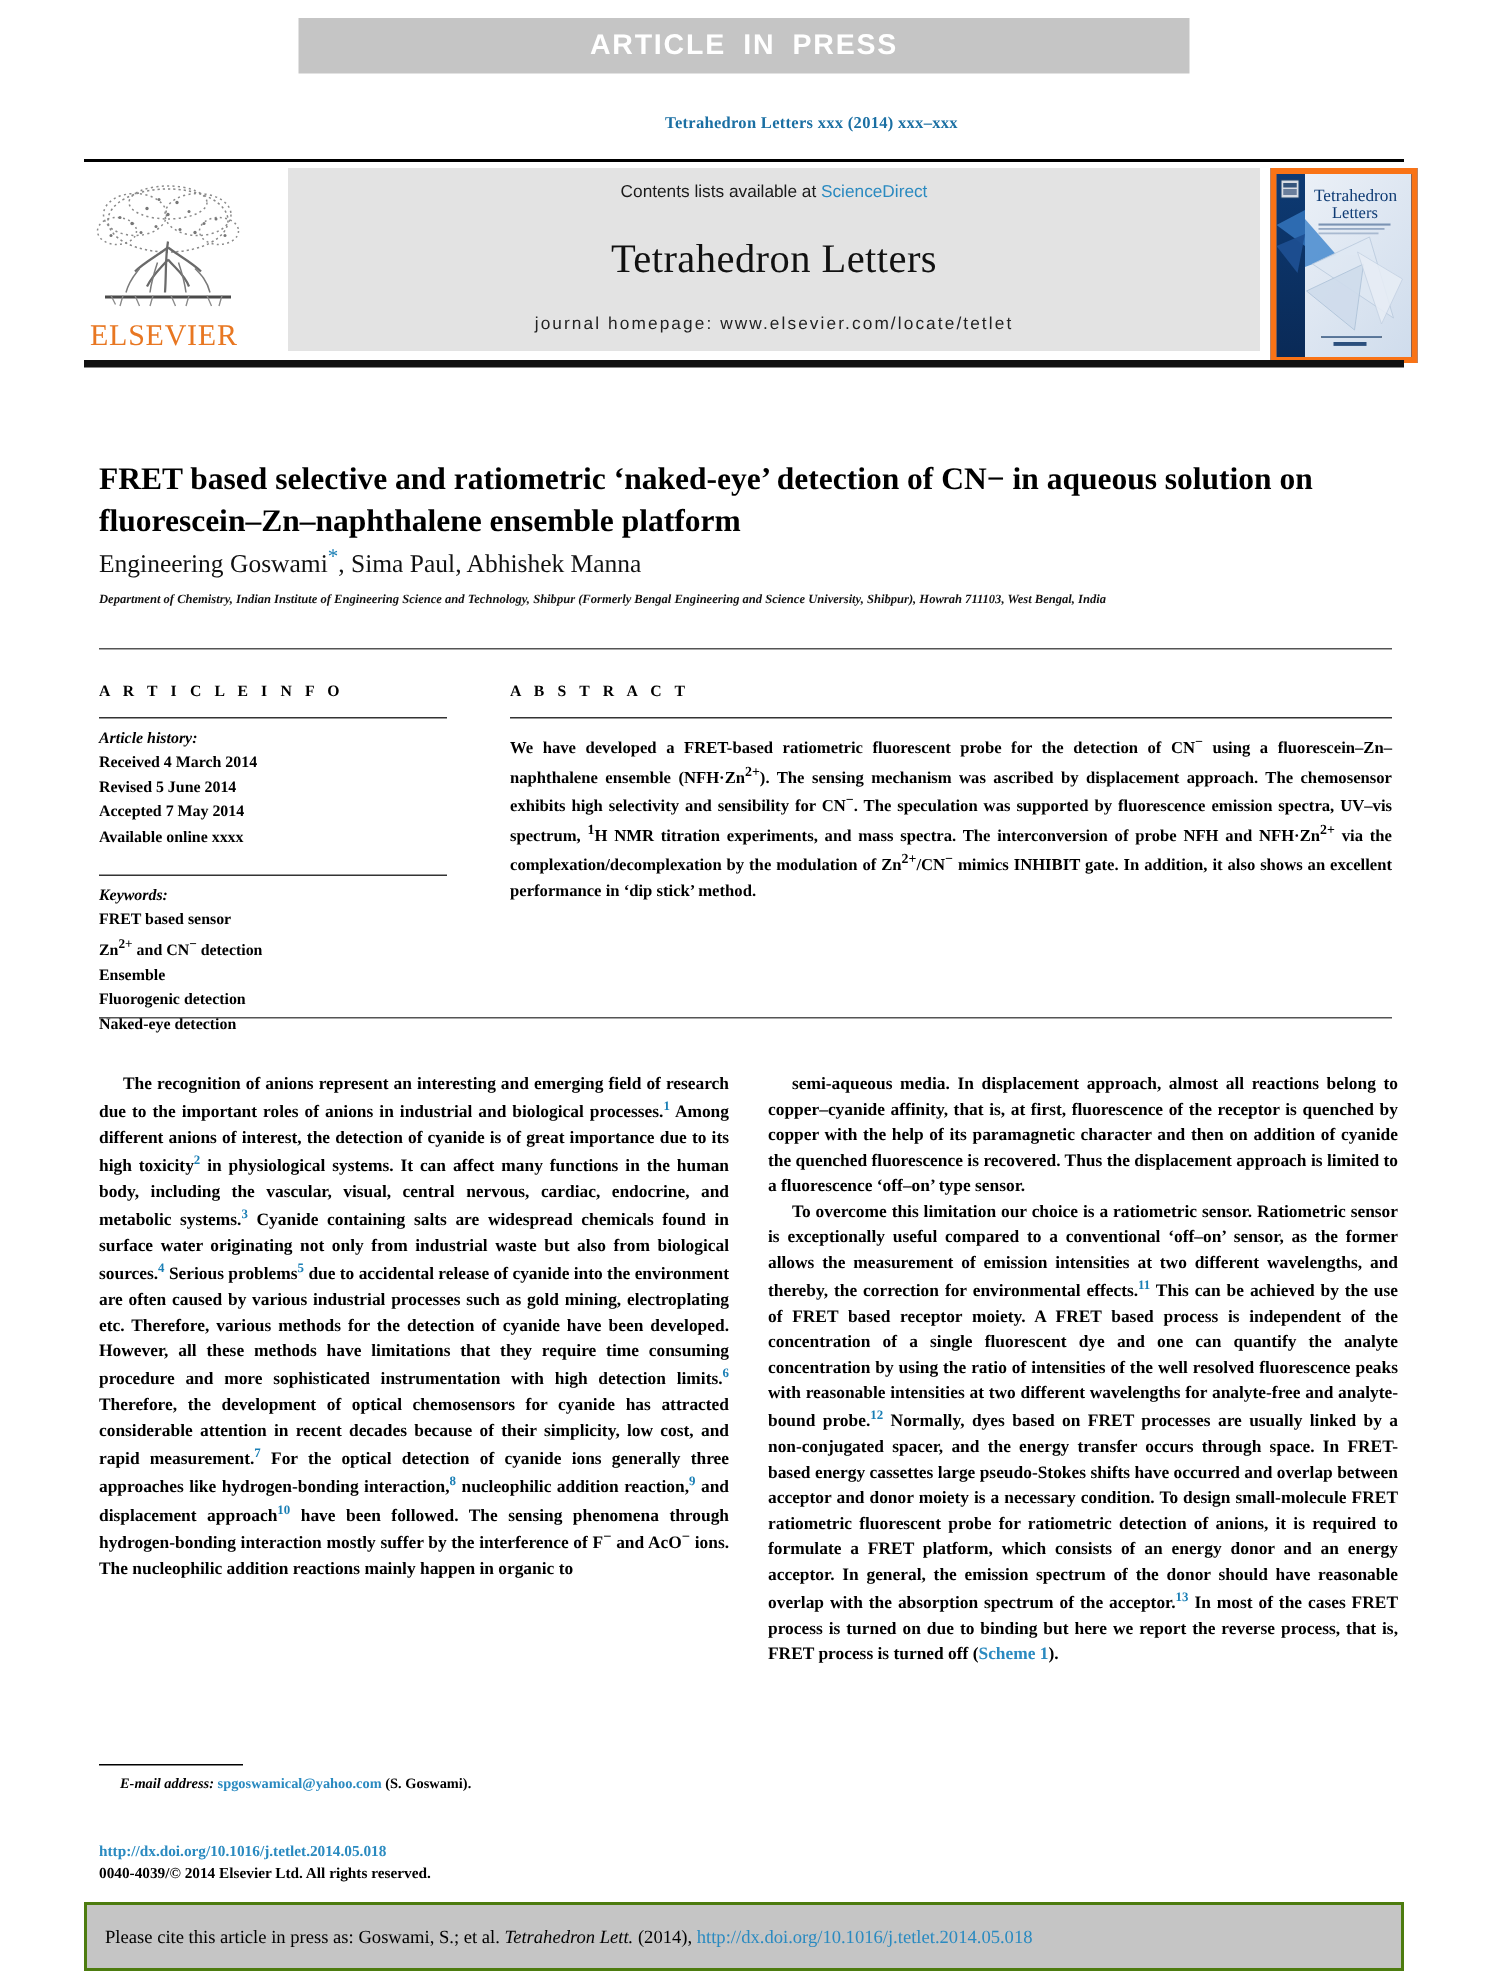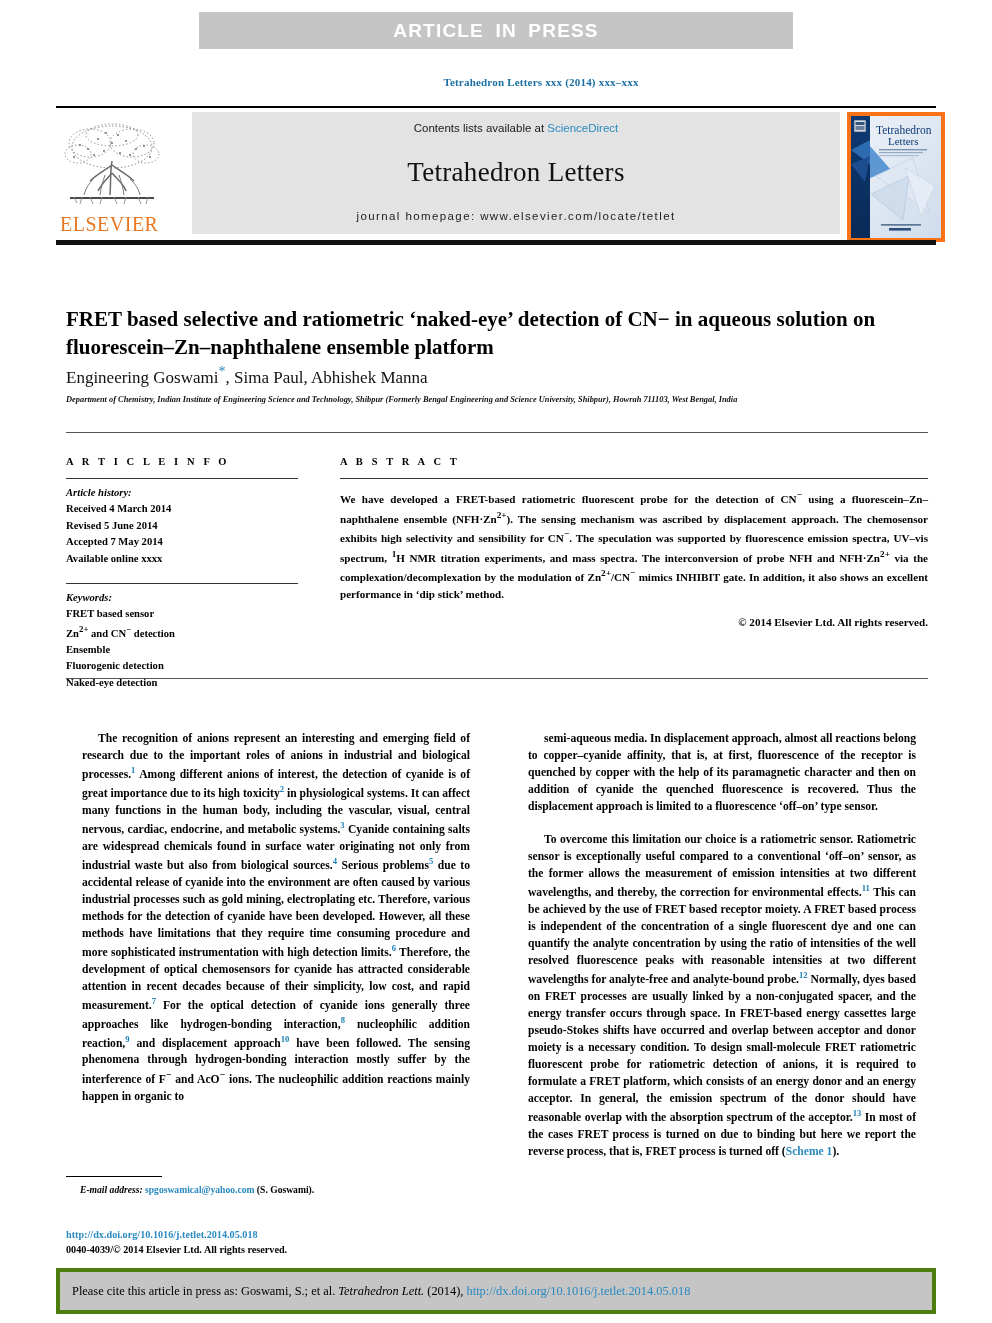--- a/index.html
+++ b/index.html
@@ -208,21 +208,21 @@
     width: 420px;
     font-family: "Liberation Serif", serif;
     font-size: 11.6px;
     line-height: 1.47;
     text-align: justify;
     color: #000;
     font-weight: bold;
   }
   .col.left { left: 66px; }
   .col.right { left: 512px; }
-  .col p { margin: 16px; text-indent: 16px; }
+  .col p { margin: 0; text-indent: 16px; }
   .col p + p { margin-top: 0; }
   sup.ref { color: #1a7fb5; font-size: 8.6px; font-weight: bold; }
   .lnk { color: #2a8ac0; }
 
   
   .fn-rule {
     position: absolute;
     left: 66px; top: 1176px; width: 96px; height: 1px;
     background: #000;
   }
@@ -248,21 +248,21 @@
     font-weight: bold;
   }
   .doi-block .doi { color: #2a8ac0; }
 
   
   .cite-box {
     position: absolute;
     left: 56px; top: 1268px;
     width: 880px; height: 46px;
     background: #c5c5c5;
-    border: 4px solid #4d7c0f;
+    border: 2px solid #4d7c0f;
     box-sizing: border-box;
     display: flex; align-items: center;
   }
   .cite-text {
     font-family: "Liberation Serif", serif;
     font-size: 12.4px;
     padding-left: 12px;
     color: #000;
   }
   .cite-text em { font-style: italic; }
@@ -396,21 +396,20 @@
     <div>Ensemble</div>
     <div>Fluorogenic detection</div>
     <div>Naked-eye detection</div>
   </div>
 </div>
 
 <div class="abs-col">
   <div class="sec-head">A B S T R A C T</div>
   <div class="abs-rule"></div>
   <div class="abs-body">We have developed a FRET-based ratiometric fluorescent probe for the detection of CN<sup>−</sup> using a fluorescein–Zn–naphthalene ensemble (NFH·Zn<sup>2+</sup>). The sensing mechanism was ascribed by displacement approach. The chemosensor exhibits high selectivity and sensibility for CN<sup>−</sup>. The speculation was supported by fluorescence emission spectra, UV–vis spectrum, <sup>1</sup>H NMR titration experiments, and mass spectra. The interconversion of probe NFH and NFH·Zn<sup>2+</sup> via the complexation/decomplexation by the modulation of Zn<sup>2+</sup>/CN<sup>−</sup> mimics INHIBIT gate. In addition, it also shows an excellent performance in ‘dip stick’ method.</div>
-  <div class="abs-copy">© 2014 Elsevier Ltd. All rights reserved.</div>
 </div>
 
 <div class="rule-under-abs"></div>
 
 <div class="col left">
   <p>The recognition of anions represent an interesting and emerging field of research due to the important roles of anions in industrial and biological processes.<sup class="ref">1</sup> Among different anions of interest, the detection of cyanide is of great importance due to its high toxicity<sup class="ref">2</sup> in physiological systems. It can affect many functions in the human body, including the vascular, visual, central nervous, cardiac, endocrine, and metabolic systems.<sup class="ref">3</sup> Cyanide containing salts are widespread chemicals found in surface water originating not only from industrial waste but also from biological sources.<sup class="ref">4</sup> Serious problems<sup class="ref">5</sup> due to accidental release of cyanide into the environment are often caused by various industrial processes such as gold mining, electroplating etc. Therefore, various methods for the detection of cyanide have been developed. However, all these methods have limitations that they require time consuming procedure and more sophisticated instrumentation with high detection limits.<sup class="ref">6</sup> Therefore, the development of optical chemosensors for cyanide has attracted considerable attention in recent decades because of their simplicity, low cost, and rapid measurement.<sup class="ref">7</sup> For the optical detection of cyanide ions generally three approaches like hydrogen-bonding interaction,<sup class="ref">8</sup> nucleophilic addition reaction,<sup class="ref">9</sup> and displacement approach<sup class="ref">10</sup> have been followed. The sensing phenomena through hydrogen-bonding interaction mostly suffer by the interference of F<sup>−</sup> and AcO<sup>−</sup> ions. The nucleophilic addition reactions mainly happen in organic to</p>
 </div>
 
 <div class="col right">
   <p>semi-aqueous media. In displacement approach, almost all reactions belong to copper–cyanide affinity, that is, at first, fluorescence of the receptor is quenched by copper with the help of its paramagnetic character and then on addition of cyanide the quenched fluorescence is recovered. Thus the displacement approach is limited to a fluorescence ‘off–on’ type sensor.</p>

